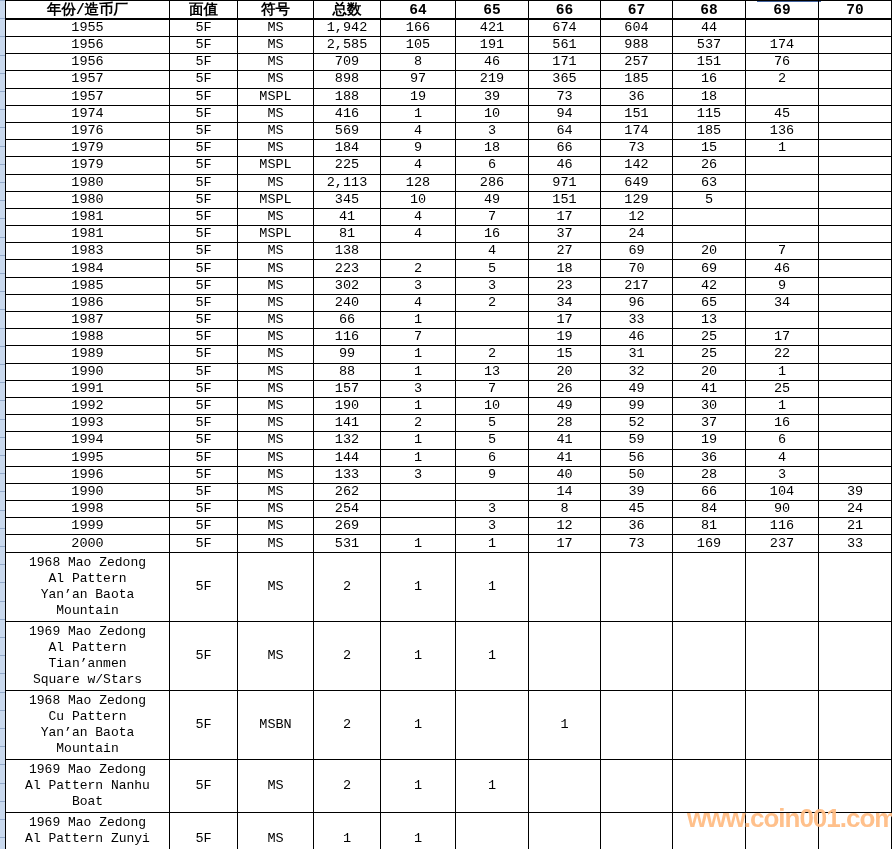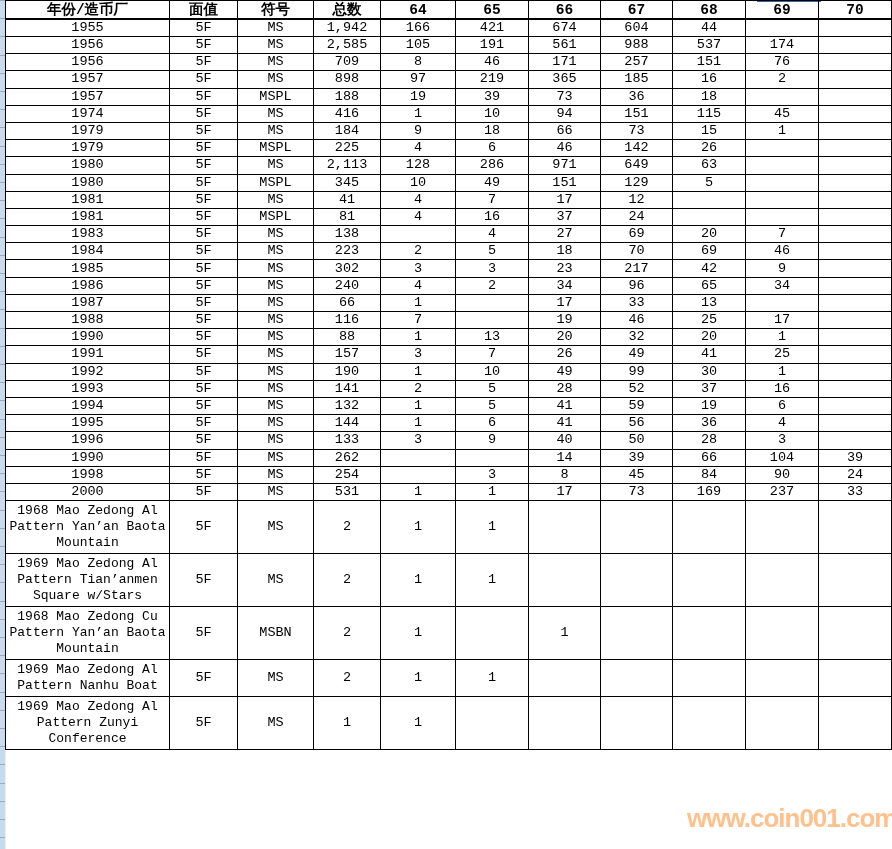--- a/index.html
+++ b/index.html
@@ -20,21 +20,21 @@
   col.c0{width:164px}col.c1{width:68px}col.c2{width:76px}col.c3{width:67px}
   col.c4{width:75px}col.c5{width:73px}col.c6{width:72px}col.c7{width:72px}
   col.c8{width:73px}col.c9{width:73px}col.c10{width:73px}
   th,td{
     border:1px solid #000;text-align:center;vertical-align:middle;
     font-size:13.5px;line-height:16px;padding:0;overflow:hidden;
     font-weight:normal;white-space:nowrap;
   }
   thead th{font-weight:bold;font-size:14.5px;border-bottom:2px solid #000;height:17px;}
   tr.r-single{height:17.2px;padding-left:44px;}
-  td.longlabel{font-size:13px;padding:2px 0;white-space:normal;line-height:16px;}
+  td.longlabel{font-size:13px;padding:2px 16px;white-space:normal;line-height:16px;}
   .watermark{
     position:absolute;left:687px;top:803px;
     font-family:"Liberation Sans","DejaVu Sans",sans-serif;
     font-weight:bold;font-size:26px;letter-spacing:-1px;
     color:#ffbd85;opacity:0.95;white-space:nowrap;pointer-events:none;
   }
 </style>
 </head>
 <body>
 
@@ -144,20 +144,33 @@
           <td>416</td>
           <td>1</td>
           <td>10</td>
           <td>94</td>
           <td>151</td>
           <td>115</td>
           <td>45</td>
           <td></td>
         </tr>
         <tr class="r-single">
+          <td>1976</td>
+          <td>5F</td>
+          <td>MS</td>
+          <td>569</td>
+          <td>4</td>
+          <td>3</td>
+          <td>64</td>
+          <td>174</td>
+          <td>185</td>
+          <td>136</td>
+          <td></td>
+        </tr>
+        <tr class="r-single">
           <td>1979</td>
           <td>5F</td>
           <td>MS</td>
           <td>184</td>
           <td>9</td>
           <td>18</td>
           <td>66</td>
           <td>73</td>
           <td>15</td>
           <td>1</td>
@@ -300,20 +313,33 @@
           <td>116</td>
           <td>7</td>
           <td></td>
           <td>19</td>
           <td>46</td>
           <td>25</td>
           <td>17</td>
           <td></td>
         </tr>
         <tr class="r-single">
+          <td>1989</td>
+          <td>5F</td>
+          <td>MS</td>
+          <td>99</td>
+          <td>1</td>
+          <td>2</td>
+          <td>15</td>
+          <td>31</td>
+          <td>25</td>
+          <td>22</td>
+          <td></td>
+        </tr>
+        <tr class="r-single">
           <td>1990</td>
           <td>5F</td>
           <td>MS</td>
           <td>88</td>
           <td>1</td>
           <td>13</td>
           <td>20</td>
           <td>32</td>
           <td>20</td>
           <td>1</td>
@@ -415,20 +441,33 @@
           <td>5F</td>
           <td>MS</td>
           <td>254</td>
           <td></td>
           <td>3</td>
           <td>8</td>
           <td>45</td>
           <td>84</td>
           <td>90</td>
           <td>24</td>
+        </tr>
+        <tr class="r-single">
+          <td>1999</td>
+          <td>5F</td>
+          <td>MS</td>
+          <td>269</td>
+          <td></td>
+          <td>3</td>
+          <td>12</td>
+          <td>36</td>
+          <td>81</td>
+          <td>116</td>
+          <td>21</td>
         </tr>
         <tr class="r-single">
           <td>2000</td>
           <td>5F</td>
           <td>MS</td>
           <td>531</td>
           <td>1</td>
           <td>1</td>
           <td>17</td>
           <td>73</td>

